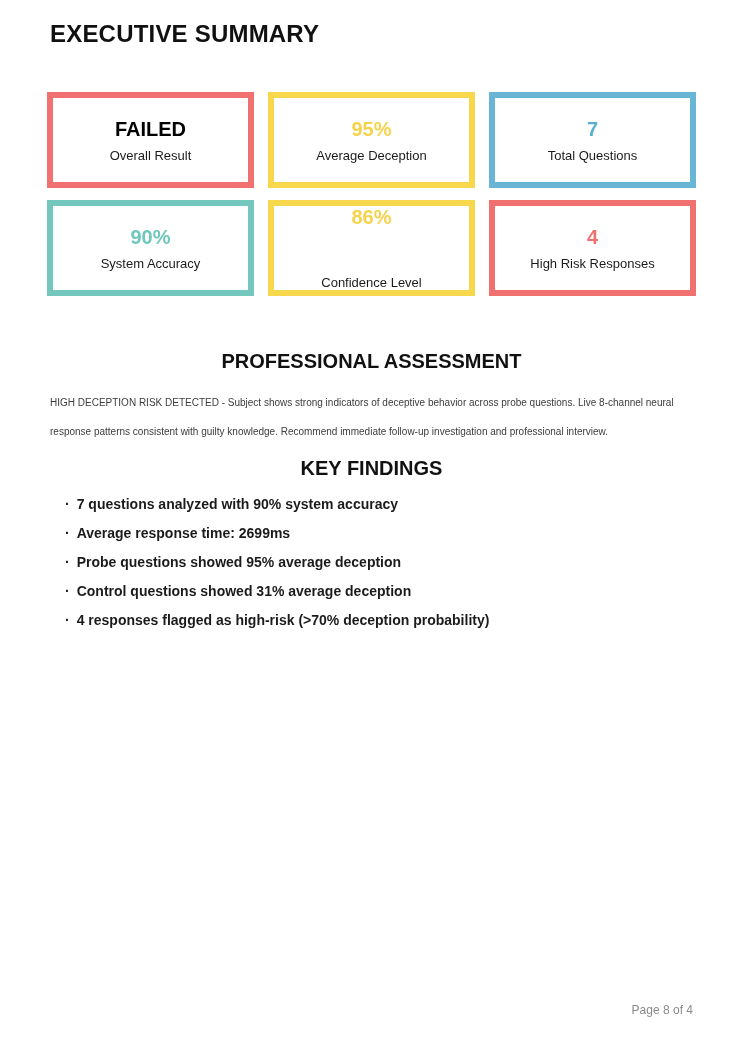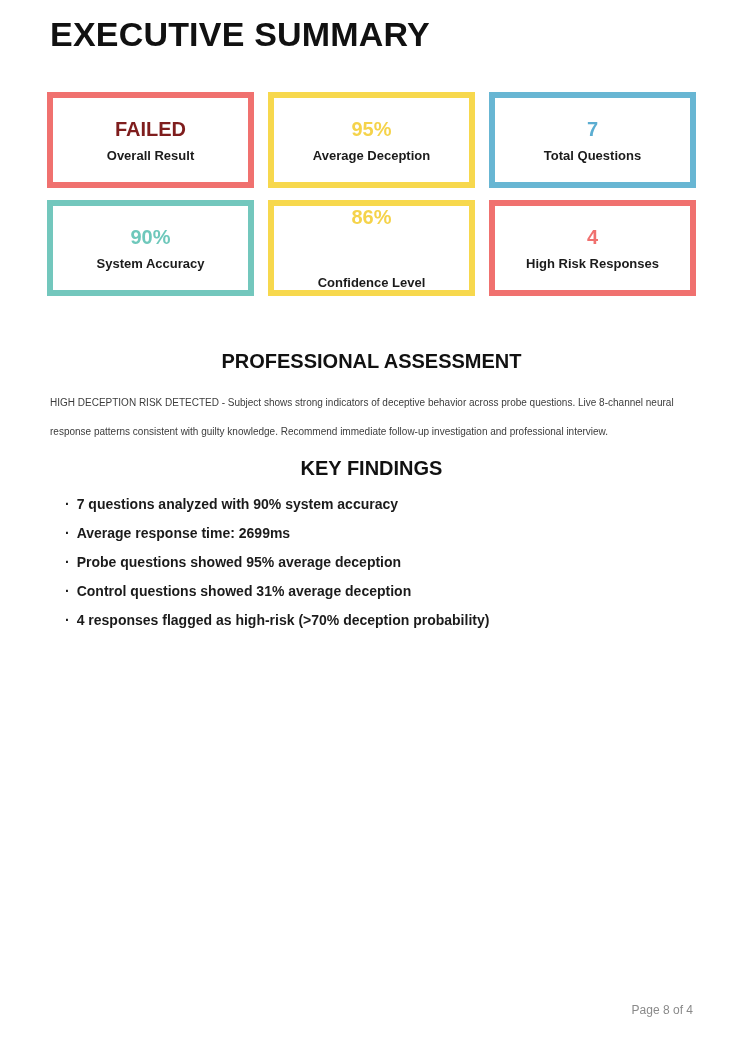--- a/index.html
+++ b/index.html
@@ -10,21 +10,21 @@
     color: #1a1a1a;
   }
   .page {
     position: relative;
     width: 743px; height: 1044px;
     background: #ffffff;
     overflow: hidden;
   }
   .page-title {
     margin: 20px 0 0 50px;
-    font-size: 34px;
+    font-size: 24px;
     line-height: 28px;
     font-weight: 700;
     letter-spacing: 0.2px;
     color: #111111;
   }
   .metric-grid {
     margin: 44px 47px 0 47px;
     display: grid;
     grid-template-columns: repeat(3, 1fr);
     column-gap: 14px;
@@ -41,21 +41,21 @@
     justify-content: center;
     gap: 9px;
   }
   .metric-value {
     font-size: 20px;
     font-weight: 700;
     line-height: 22px;
   }
   .metric-label {
     font-size: 13px;
-    font-weight: 700;
+    font-weight: 400;
     line-height: 14px;
     color: #1b1b1b;
   }
   .section-heading {
     margin: 54px 50px 0 50px;
     font-size: 20px;
     line-height: 22px;
     font-weight: 700;
     color: #111111;
     text-align: center;
@@ -98,21 +98,21 @@
 </style>
 </head>
 <body>
 
 <div class="page">
 
   <h1 class="page-title">EXECUTIVE SUMMARY</h1>
 
   <div class="metric-grid">
     <div class="metric-card" style="border-color: rgb(240, 113, 111);">
-      <div class="metric-value" style="color: #7f1d1d;">FAILED</div>
+      <div class="metric-value" style="color: #000000;">FAILED</div>
       <div class="metric-label">Overall Result</div>
     </div>
     <div class="metric-card" style="border-color: rgb(247, 216, 77);">
       <div class="metric-value" style="color: rgb(245, 211, 75);">95%</div>
       <div class="metric-label">Average Deception</div>
     </div>
     <div class="metric-card" style="border-color: rgb(104, 182, 211);">
       <div class="metric-value" style="color: rgb(91, 173, 209);">7</div>
       <div class="metric-label">Total Questions</div>
     </div>

